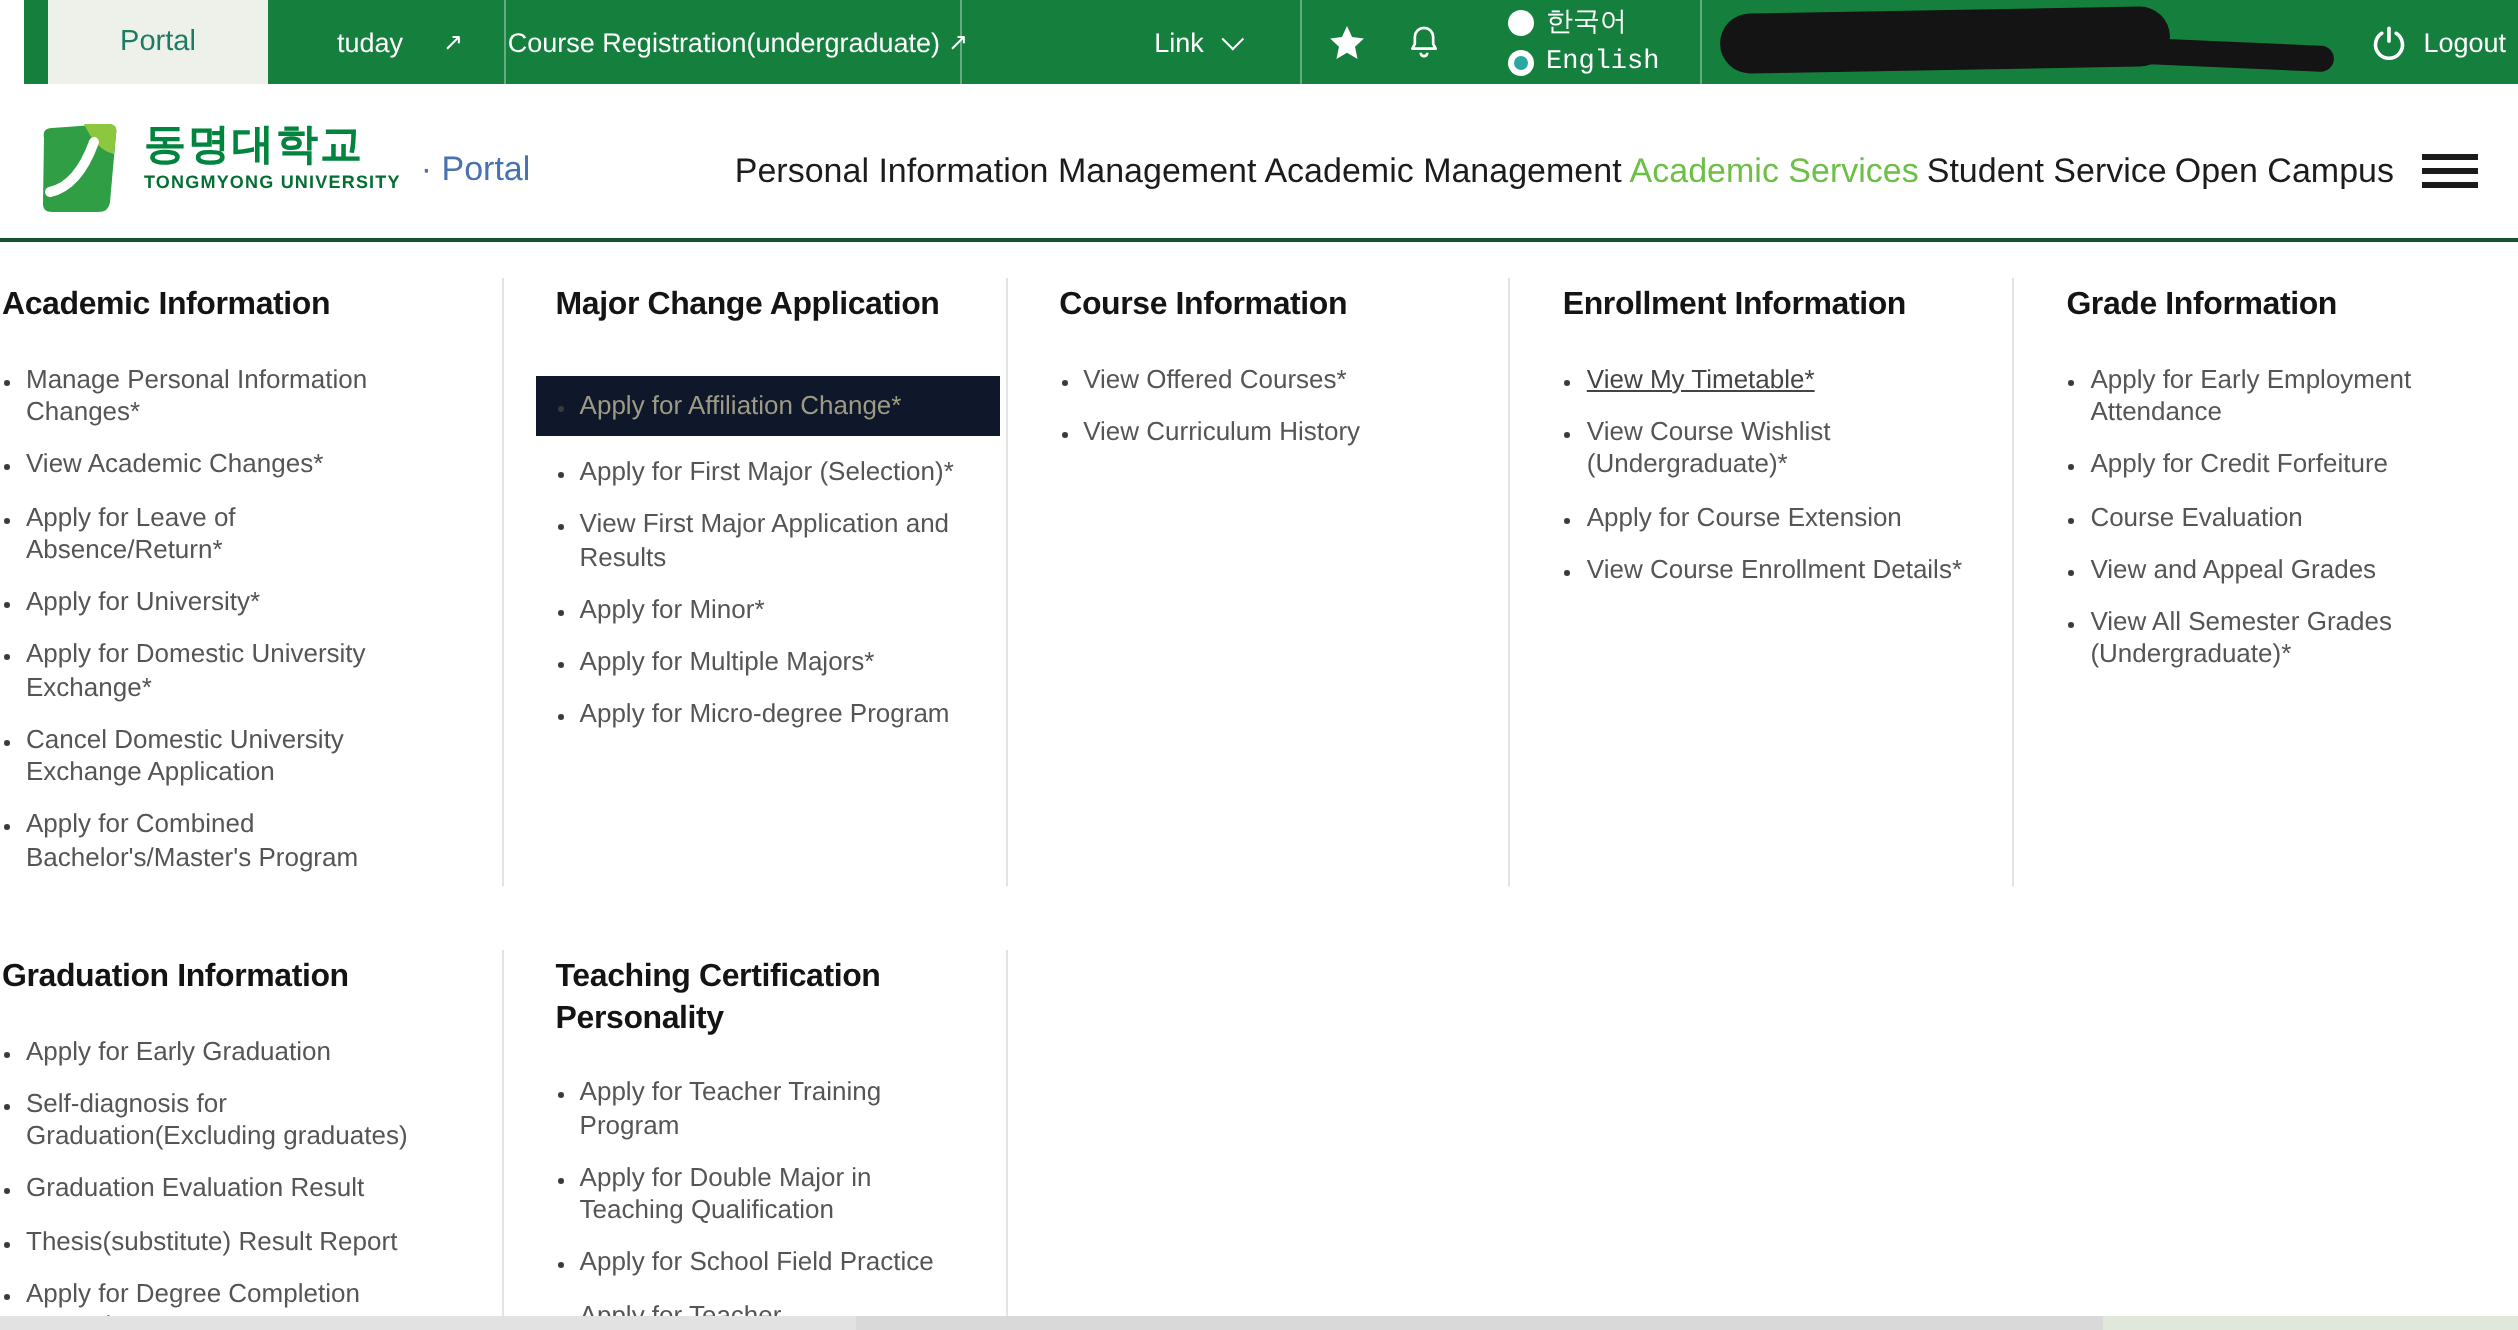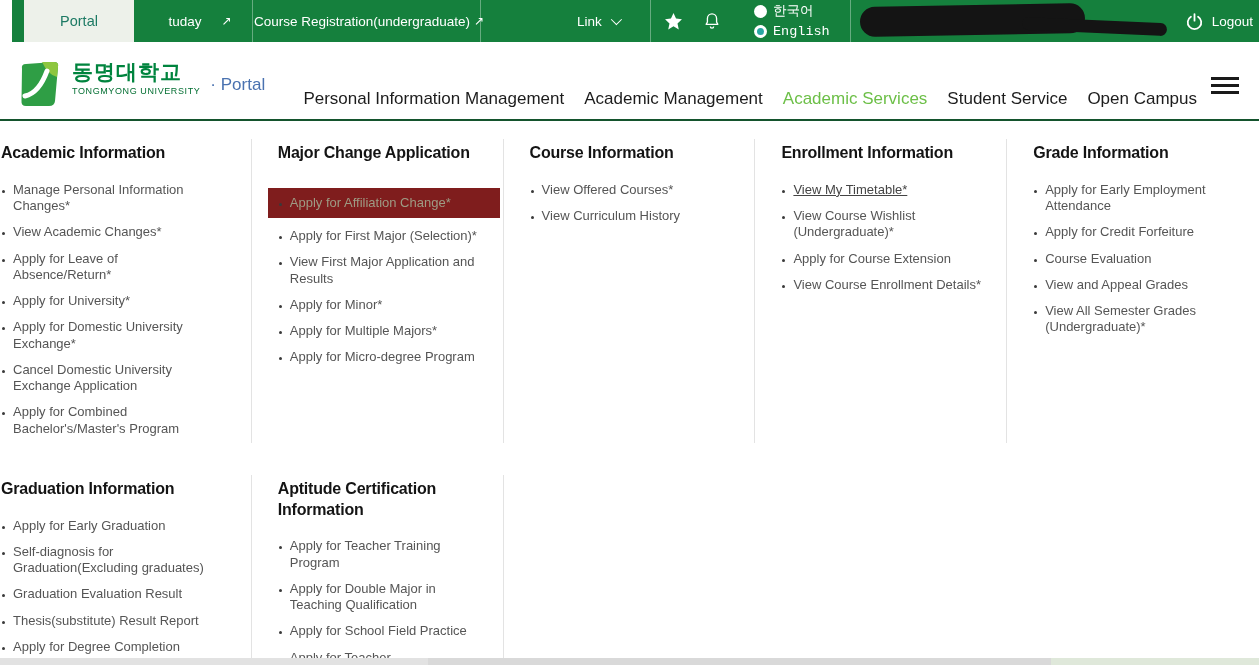--- a/index.html
+++ b/index.html
@@ -37,27 +37,27 @@
     background:#141414; border-radius:7px; transform:rotate(2.5deg); }
   .logout { position:absolute; right:18px; top:0; height:42px; display:flex;
     align-items:center; gap:8px; cursor:pointer; }
 
   
   .header { position:absolute; top:46px; left:0; width:100%; height:79px;
     background:#fff; border-bottom:6px solid #14532d; }
   .brand { position:absolute; left:14px; top:12px; display:flex; align-items:center; }
   .brand-text { margin-left:8px; }
   .brand-kr { font-size:21px; font-weight:bold; color:#00843e; letter-spacing:1px; }
-  .brand-en { font-size:9px; font-weight:normal; color:#046f33; letter-spacing:0.6px; }
+  .brand-en { font-size:9px; font-weight:bold; color:#046f33; letter-spacing:0.6px; }
   .portal-suffix { font-size:17px; color:#4a72b0; margin-left:10px;
     align-self:flex-end; padding-bottom:14px;text-align:right; }
   .brand { align-items:flex-start; }
   .brand svg { margin-top:3px; }
   .nav { position:absolute; right:62px; top:0; height:92px; display:flex;
-    align-items:flex-end; gap:20px; }
+    align-items:flex-start; gap:4px; }
   .nav-item { font-size:17px; color:#1c1c1c; height:79px; display:flex;
     align-items:center; cursor:pointer; position:relative; white-space:nowrap; }
   .nav-item.active { color:#6cbf47; }
   .nav-item.active::after { content:''; position:absolute; left:0; right:0;
     bottom:-1px; height:4px; background:#55b62e; }
   .hamburger { position:absolute; right:20px; top:31px; width:28px; height:17px;
     cursor:pointer; display:flex; flex-direction:column; justify-content:space-between; }
   .hamburger span { display:block; height:2.6px; background:#1a1a1a; }
 
   
@@ -71,21 +71,21 @@
     bottom:14px; width:1px; background:#e3e3e3; }
   .row2 .col.div-r::after { bottom:-40px; }
   .sec-title { font-size:16px; font-weight:bold; color:#141414;
     letter-spacing:-0.2px; line-height:1.3; margin-bottom:18px; max-width:205px; }
   .items { list-style:none; }
   .item { position:relative; padding-left:12px; margin-bottom:10px;
     font-size:13px; line-height:1.25; color:#555; cursor:pointer; }
   .item .lbl { display:inline-block; max-width:200px; }
   .item::before { content:''; position:absolute; left:1px; top:8px; width:3px;
     height:3px; border-radius:50%; background:#3a3a3a; }
-  .item.hl { background:#7f1d1d; margin-left:-10px; margin-right:-6px;
+  .item.hl { background:#0f172a; margin-left:-10px; margin-right:-6px;
     padding:7px 11px 7px 22px; color:#9e9b84;margin-top:24px; }
   .item.hl::before { left:11px; top:15px; }
   .item.ul .lbl { text-decoration:underline; color:#444; }
 
   
   .bottom-strip { position:absolute; left:0; bottom:0; width:100%; height:7px;
     background:linear-gradient(to right,
       #e2e2e2 0%, #e2e2e2 34%, #d9d9d9 34%, #d9d9d9 83.5%,
       #dfe8da 83.5%, #dfe8da 100%); }
 </style>
@@ -245,21 +245,21 @@
         <ul class="items">
           <li class="item"><span class="lbl">Apply for Early Graduation</span></li>
           <li class="item"><span class="lbl">Self-diagnosis for Graduation(Excluding graduates)</span></li>
           <li class="item"><span class="lbl">Graduation Evaluation Result</span></li>
           <li class="item"><span class="lbl">Thesis(substitute) Result Report</span></li>
           <li class="item"><span class="lbl">Apply for Degree Completion Extension</span></li>
         </ul>
       </div>
 
       <div class="col div-r">
-        <h3 class="sec-title">Aptitude Certification Information</h3>
+        <h3 class="sec-title">Teaching Certification Personality</h3>
         <ul class="items">
           <li class="item"><span class="lbl">Apply for Teacher Training Program</span></li>
           <li class="item"><span class="lbl">Apply for Double Major in Teaching Qualification</span></li>
           <li class="item"><span class="lbl">Apply for School Field Practice</span></li>
           <li class="item"><span class="lbl">Apply for Teacher Aptitude/Personality Test</span></li>
         </ul>
       </div>
 
       <div class="col"></div>
       <div class="col"></div>

